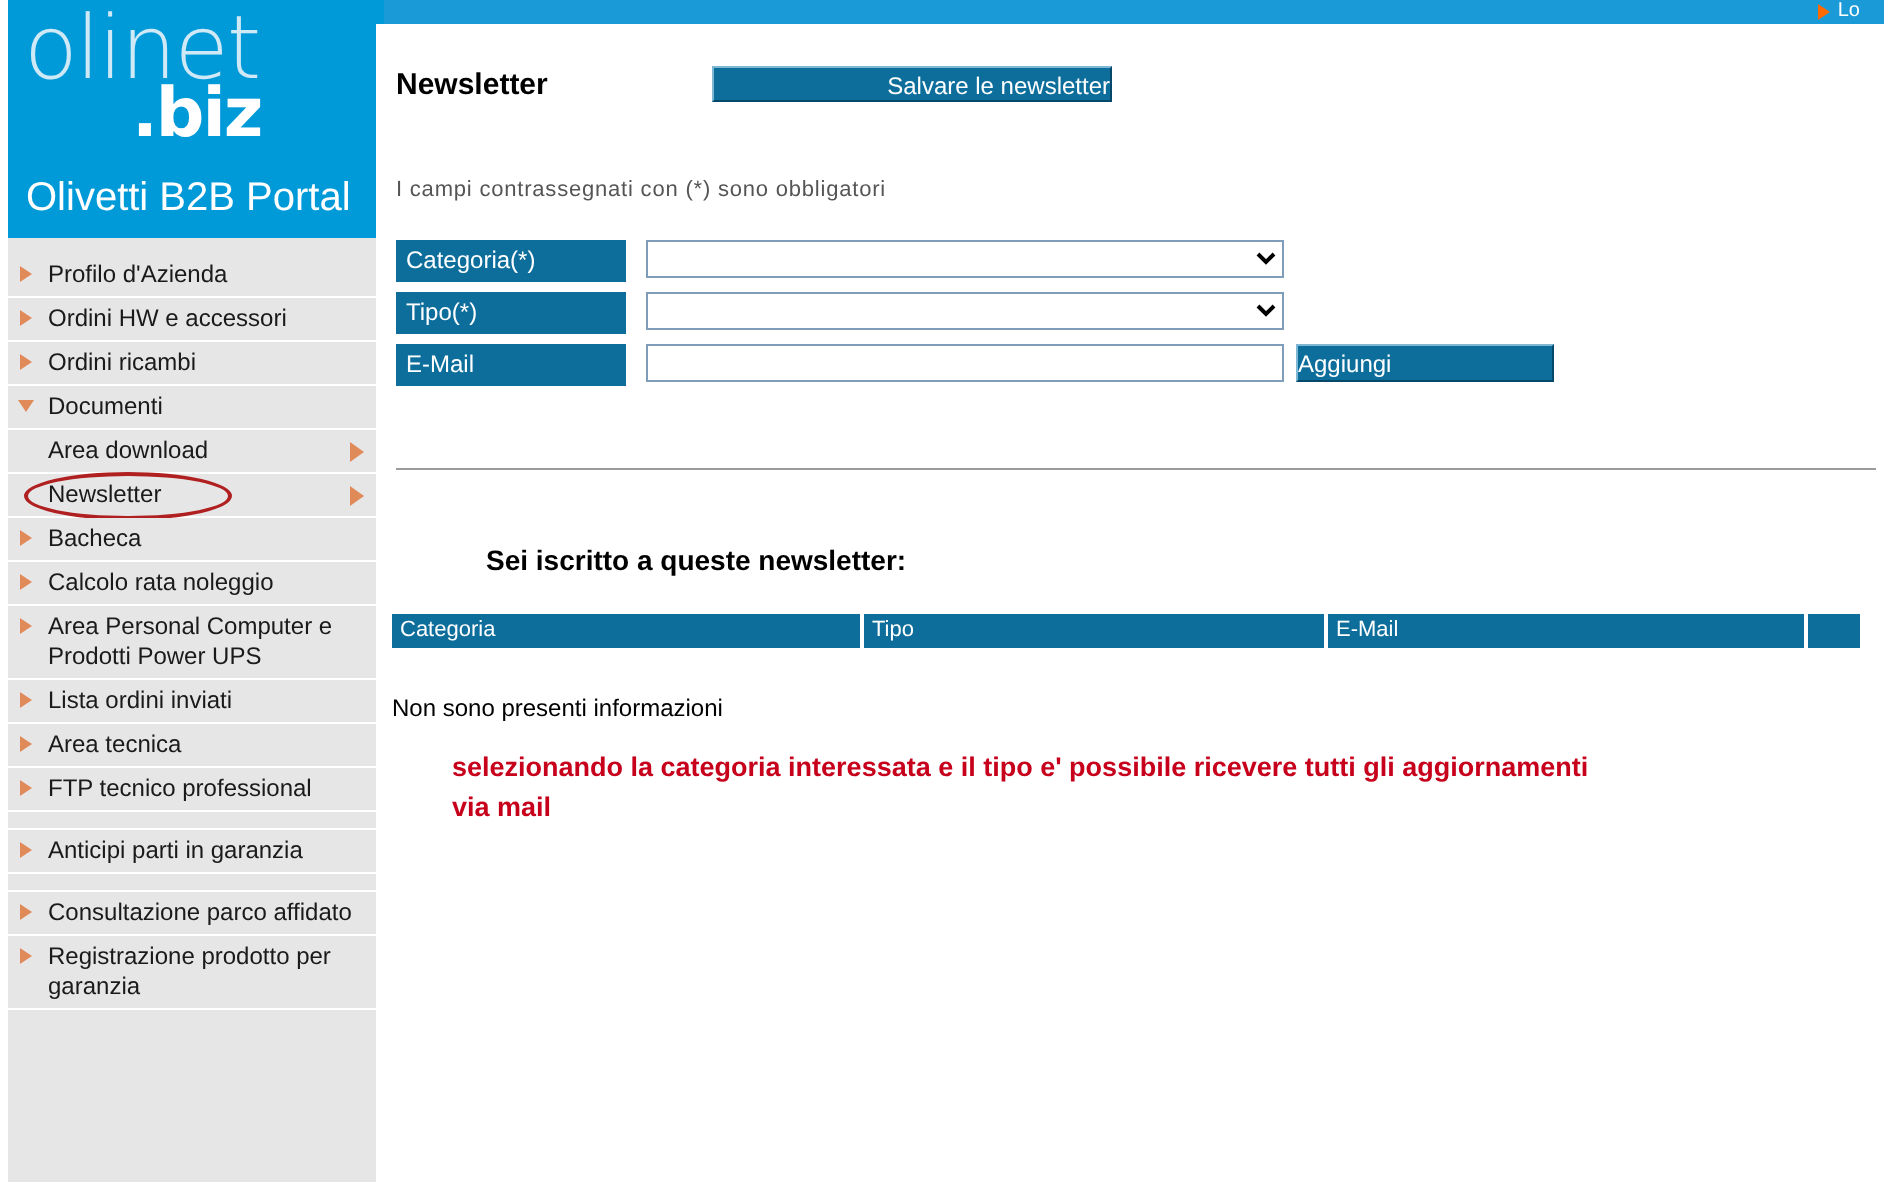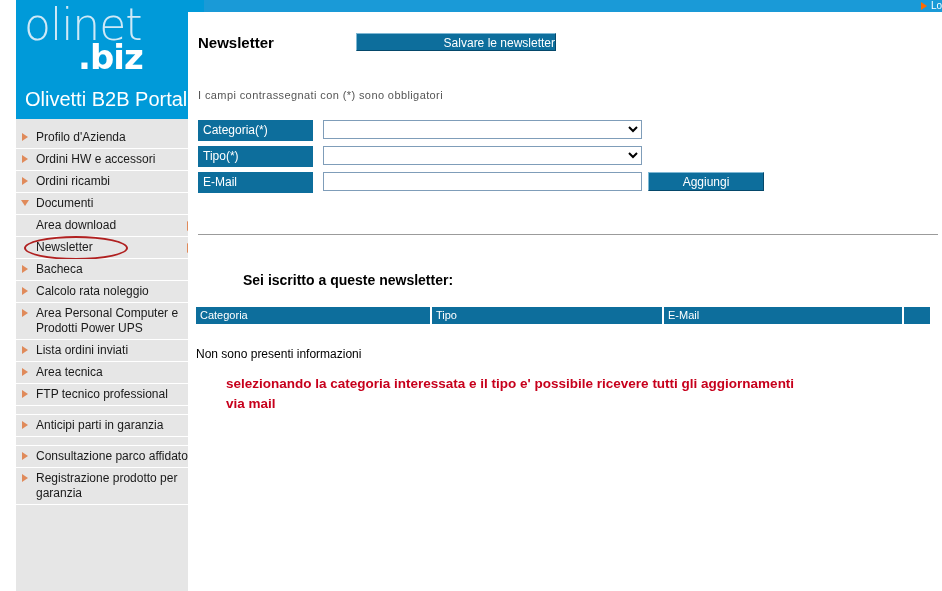--- a/index.html
+++ b/index.html
@@ -38,35 +38,35 @@
     top: 0px;
     height: 12px;
     line-height: 12px;
     font-size: 10px;
     color: #ffffff;
     white-space: nowrap;
     overflow: hidden;
     display: flex;
     align-items: center;
     gap: 2px;
-    padding-right: 0px;
+    padding-right: 12px;
   }
   #topbar-link .tri {
     display: inline-block;
     width: 0; height: 0;
     border-left: 6px solid #ff6a00;
     border-top: 4px solid transparent;
     border-bottom: 4px solid transparent;
     margin-right: 2px;
   }
 
   
   #sidebar {
     position: absolute;
-    left: 16px;
+    left: 4px;
     top: 0;
     width: 188px;
     height: 591px;
     background: #e6e6e6;
     border-right: 1px solid #9a9a9a;
     box-sizing: border-box;
   }
   #logo-block {
     position: relative;
     width: 188px;
@@ -265,24 +265,23 @@
     font-size: 12px;
     border: 1px solid #7f9db9;
     background: #ffffff;
     box-sizing: border-box;
     padding: 0 2px;
   }
   #add-button {
     position: absolute;
     left: 450px;
     top: 0px;
-    width: 116px;
+    width: 129px;
     height: 19px;
     line-height: 19px;
-    text-align: center;
     background: #0d6e9c;
     color: #ffffff;
     font-size: 12px;
     border-top: 1px solid #7fb8d4;
     border-left: 1px solid #7fb8d4;
     border-right: 1px solid #05486a;
     border-bottom: 1px solid #05486a;
     box-sizing: border-box;
     cursor: pointer;
   }

